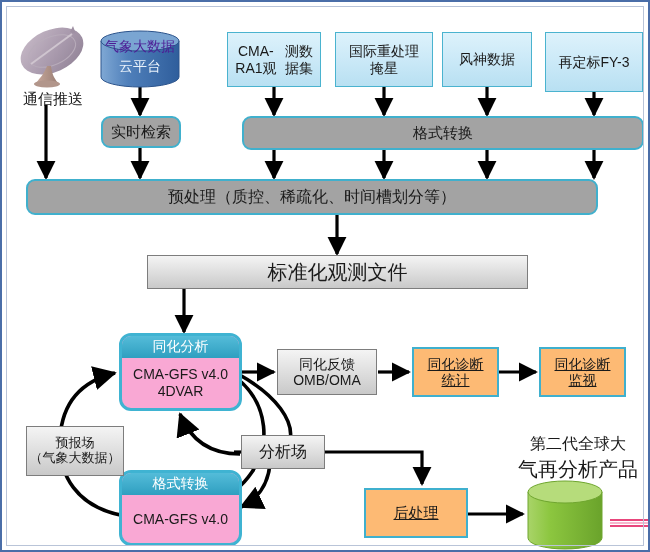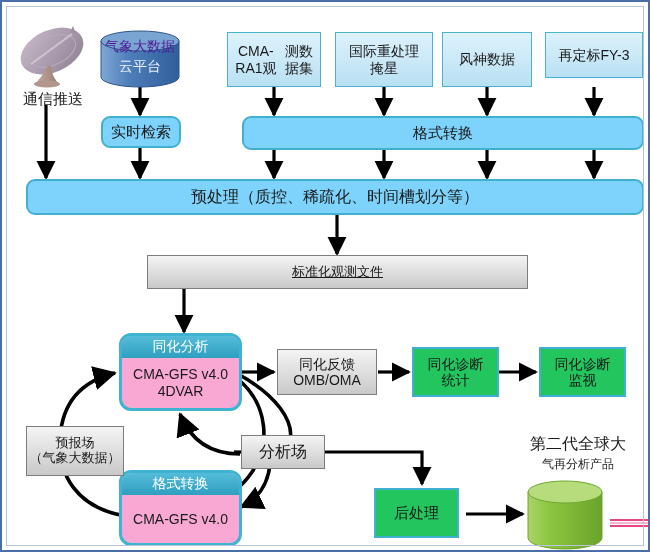--- a/index.html
+++ b/index.html
@@ -26,29 +26,30 @@
   
   .src-box{
     background:linear-gradient(180deg,#ddf2fb 0%,#cdeaf8 45%,#b8e0f2 100%);
     border:1px solid #4ab3cf;
     font-size:14px;
     padding:2px 3px;
   }
 
   
   .teal-round{
-    background:#7dd3fc;
+    background:#a3a3a3;
     border:2px solid #40b0cd;
     border-radius:9px;
     font-size:15px;
   }
   .teal-sharp{
-    background:#22c55e;
+    background:#fdba74;
     border:2px solid #3fb0ce;
     font-size:14px;
+    text-decoration:underline;
   }
 
   
   .gray-box{
     background:linear-gradient(180deg,#f4f4f4 0%,#e3e3e3 40%,#c9c9c9 100%);
     border:1px solid #7d7d7d;
     font-size:14px;
   }
 
   
@@ -207,31 +208,31 @@
 
   <div class="node src-box" style="left:333px;top:30px;width:98px;height:55px;flex-direction:column;">
     <span>国际重处理</span>
     <span>掩星</span>
   </div>
 
   <div class="node src-box" style="left:440px;top:30px;width:90px;height:55px;flex-direction:column;">
     <span>风神数据</span>
   </div>
 
-  <div class="node src-box" style="left:543px;top:30px;width:98px;height:46px;flex-direction:column;">
+  <div class="node src-box" style="left:543px;top:30px;width:98px;height:60px;flex-direction:column;">
     <span>再定标FY-3</span>
   </div>
 
   <div class="node teal-round" style="left:99px;top:114px;width:80px;height:32px;">实时检索</div>
 
   <div class="node teal-round" style="left:240px;top:114px;width:402px;height:34px;">格式转换</div>
 
-  <div class="node teal-round" style="left:24px;top:177px;width:618px;height:36px;font-size:16px;">预处理（质控、稀疏化、时间槽划分等）</div>
-
-  <div class="node gray-box" style="left:145px;top:253px;width:381px;height:34px;font-size:13px;text-decoration:underline;">标准化观测文件</div>
+  <div class="node teal-round" style="left:24px;top:177px;width:572px;height:36px;font-size:16px;">预处理（质控、稀疏化、时间槽划分等）</div>
+
+  <div class="node gray-box" style="left:145px;top:253px;width:381px;height:34px;font-size:20px;">标准化观测文件</div>
 
   <div class="card" style="left:117px;top:331px;width:123px;height:78px;">
     <div class="card-head">同化分析</div>
     <div class="card-body">
       <div>
         <div>CMA-GFS v4.0</div>
         <div>4DVAR</div>
       </div>
     </div>
   </div>
@@ -256,32 +257,32 @@
     <span>监视</span>
   </div>
 
   <div class="node gray-box" style="left:24px;top:424px;width:98px;height:50px;flex-direction:column;font-size:13px;">
     <span>预报场</span>
     <span>（气象大数据）</span>
   </div>
 
   <div class="node gray-box" style="left:239px;top:433px;width:84px;height:34px;font-size:16px;">分析场</div>
 
-  <div class="node teal-sharp" style="left:372px;top:486px;width:85px;height:50px;font-size:15px;text-align:center;">后处理</div>
+  <div class="node teal-sharp" style="left:362px;top:486px;width:104px;height:50px;font-size:15px;text-align:center;">后处理</div>
 
   <div style="position:absolute;left:522px;top:478px;width:82px;height:72px;">
     <svg viewBox="0 0 82 72" width="82" height="72">
       <defs>
         <linearGradient id="cylg" x1="0" y1="0" x2="1" y2="0">
           <stop offset="0%" stop-color="#a9d469"></stop>
           <stop offset="30%" stop-color="#8cc63f"></stop>
           <stop offset="100%" stop-color="#6aa32b"></stop>
         </linearGradient>
       </defs>
       <path d="M4,12 L4,58 A37,11 0 0 0 78,58 L78,12 Z" fill="url(#cylg)" stroke="#6fa62f" stroke-width="1"></path>
       <ellipse cx="41" cy="12" rx="37" ry="11" fill="#b6dc7b" stroke="#6fa62f" stroke-width="1"></ellipse>
     </svg>
   </div>
   <div class="free-label" style="left:506px;top:432px;width:140px;font-size:16px;">第二代全球大</div>
-  <div class="free-label" style="left:506px;top:455px;width:140px;font-size:12px;">气再分析产品</div>
+  <div class="free-label" style="left:506px;top:455px;width:140px;font-size:20px;">气再分析产品</div>
 
   <div id="inner-frame"></div>
 </div>
 
 </body></html>

